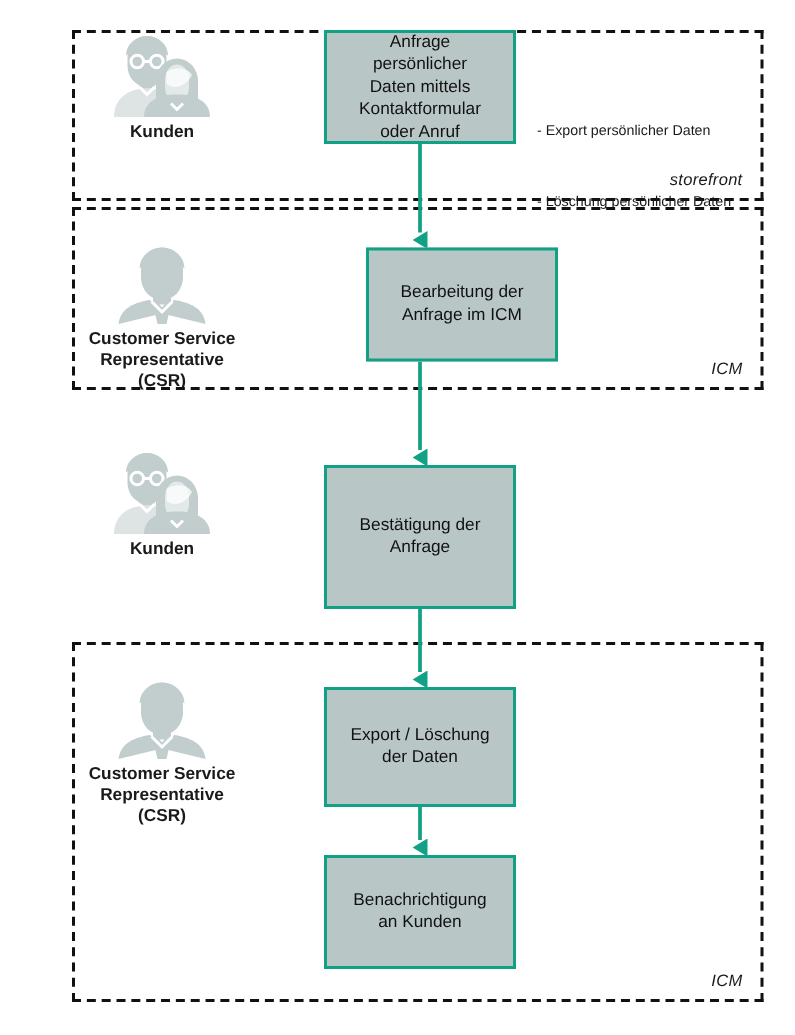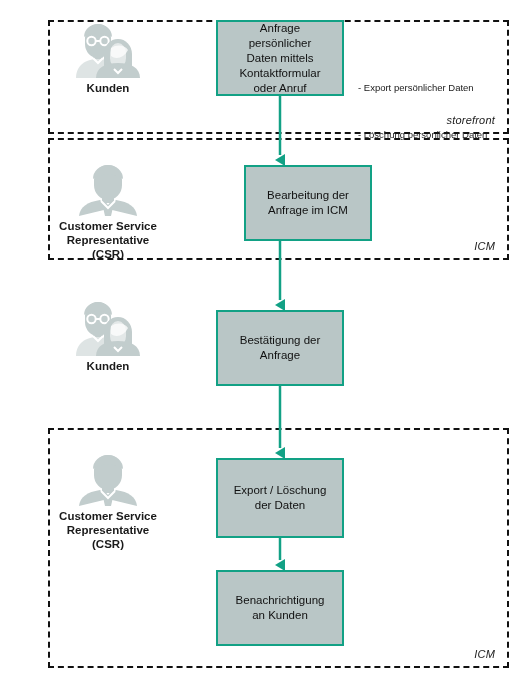--- a/index.html
+++ b/index.html
@@ -85,21 +85,21 @@
     text-align: center;
     font-size: 11.5px;
     line-height: 15px;
     color: #111111;
     white-space: pre-line;
     padding: 2px 4px;
     z-index: 3;
   }
   .pbox-1 { left: 216px; top: 20px;  width: 128px; height: 76px; }
   .pbox-2 { left: 216px; top: 165px; width: 128px; height: 76px; margin-left: 28px; }
-  .pbox-3 { left: 216px; top: 310px; width: 128px; height: 76px; }
+  .pbox-3 { left: 216px; top: 310px; width: 128px; height: 96px; }
   .pbox-4 { left: 216px; top: 458px; width: 128px; height: 80px; }
   .pbox-5 { left: 216px; top: 570px; width: 128px; height: 76px; }
 
   
   .side-note {
     position: absolute;
     left: 358px;
     top: 47px;
     font-size: 9.5px;
     line-height: 13px;

